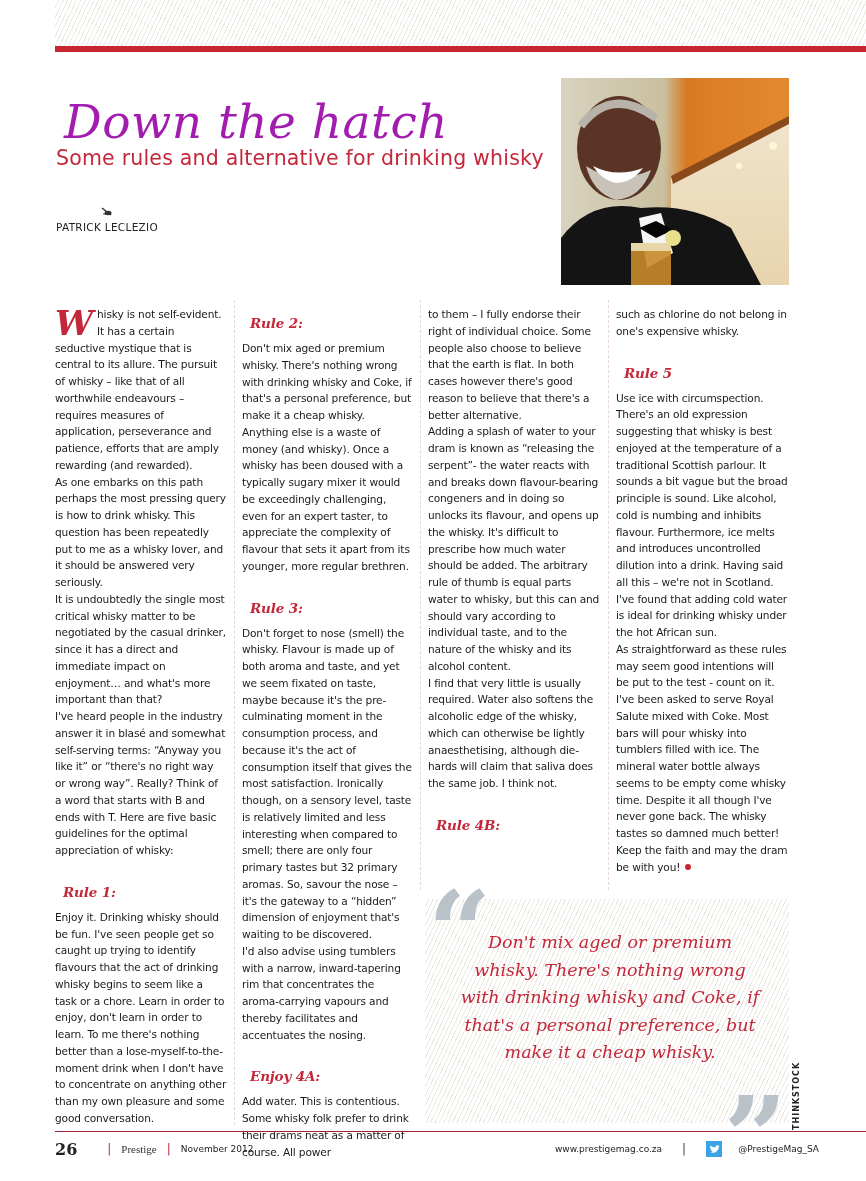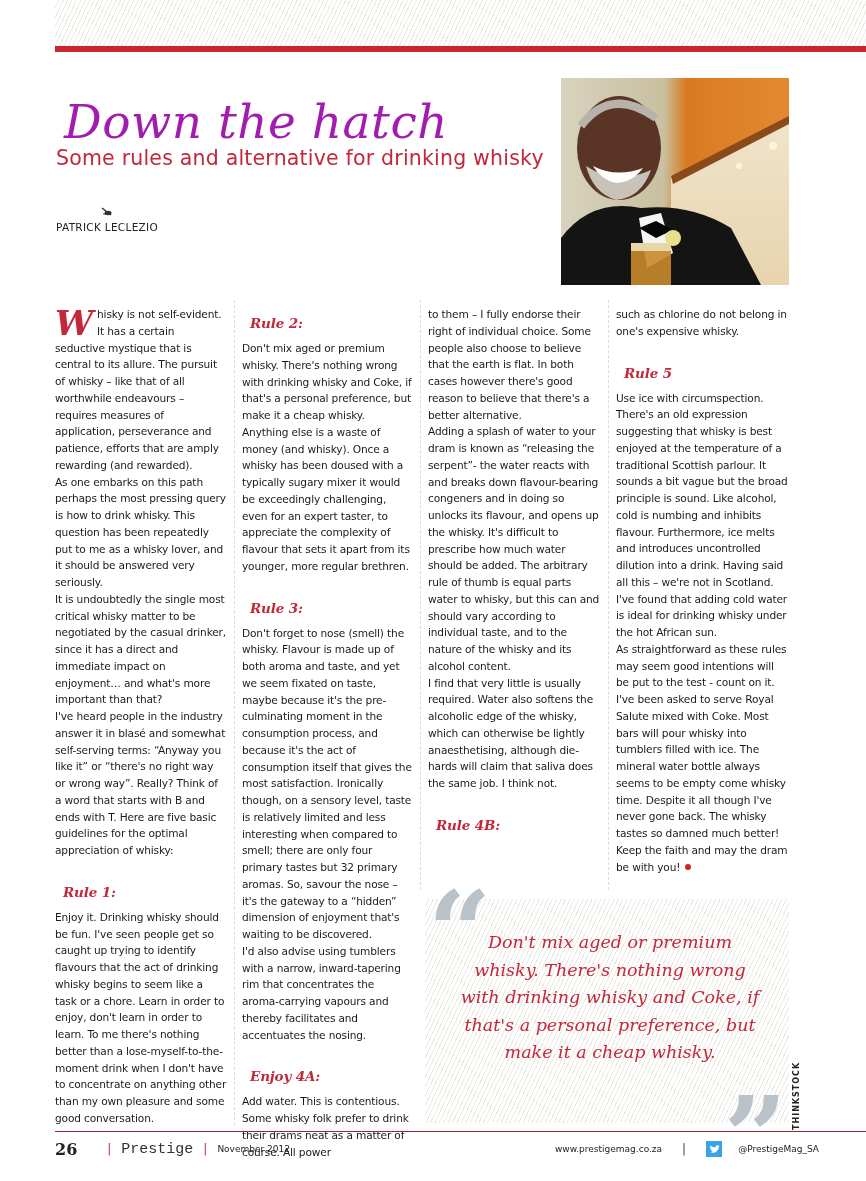--- a/index.html
+++ b/index.html
@@ -86,21 +86,21 @@
   }
   .red-rule-bottom {
     position: absolute; left: 55px; top: 1131px; width: 811px; height: 1px; background: #9c2430;
   }
   .footer {
     position: absolute; left: 55px; top: 1138px; width: 760px; height: 22px;
     display: flex; align-items: center; font-size: 9px; color: #222;
   }
   .page-num { font-family: "DejaVu Serif", serif; font-size: 16px; font-weight: bold; color: #222; margin-right: 20px; }
   .sep { color: #c3283a; margin: 0 10px; font-size: 12px; }
-  .mag-name { font-family: Liberation Mono, monospace; font-size: 15px; color: #333; }
+  .mag-name { font-family: Liberation Serif, serif; font-size: 11px; color: #333; }
   .footer-right { position: absolute; left: 500px; display: flex; align-items: center; gap: 16px; }
   .twitter-icon { width: 16px; height: 16px; background: #3aa3e3; display: inline-flex; align-items: center; justify-content: center; }
 </style>
 </head>
 <body>
 
 <div class="hatch-top"></div>
 <div class="red-rule-top"></div>
 
 <h1 class="title">Down the hatch</h1>

